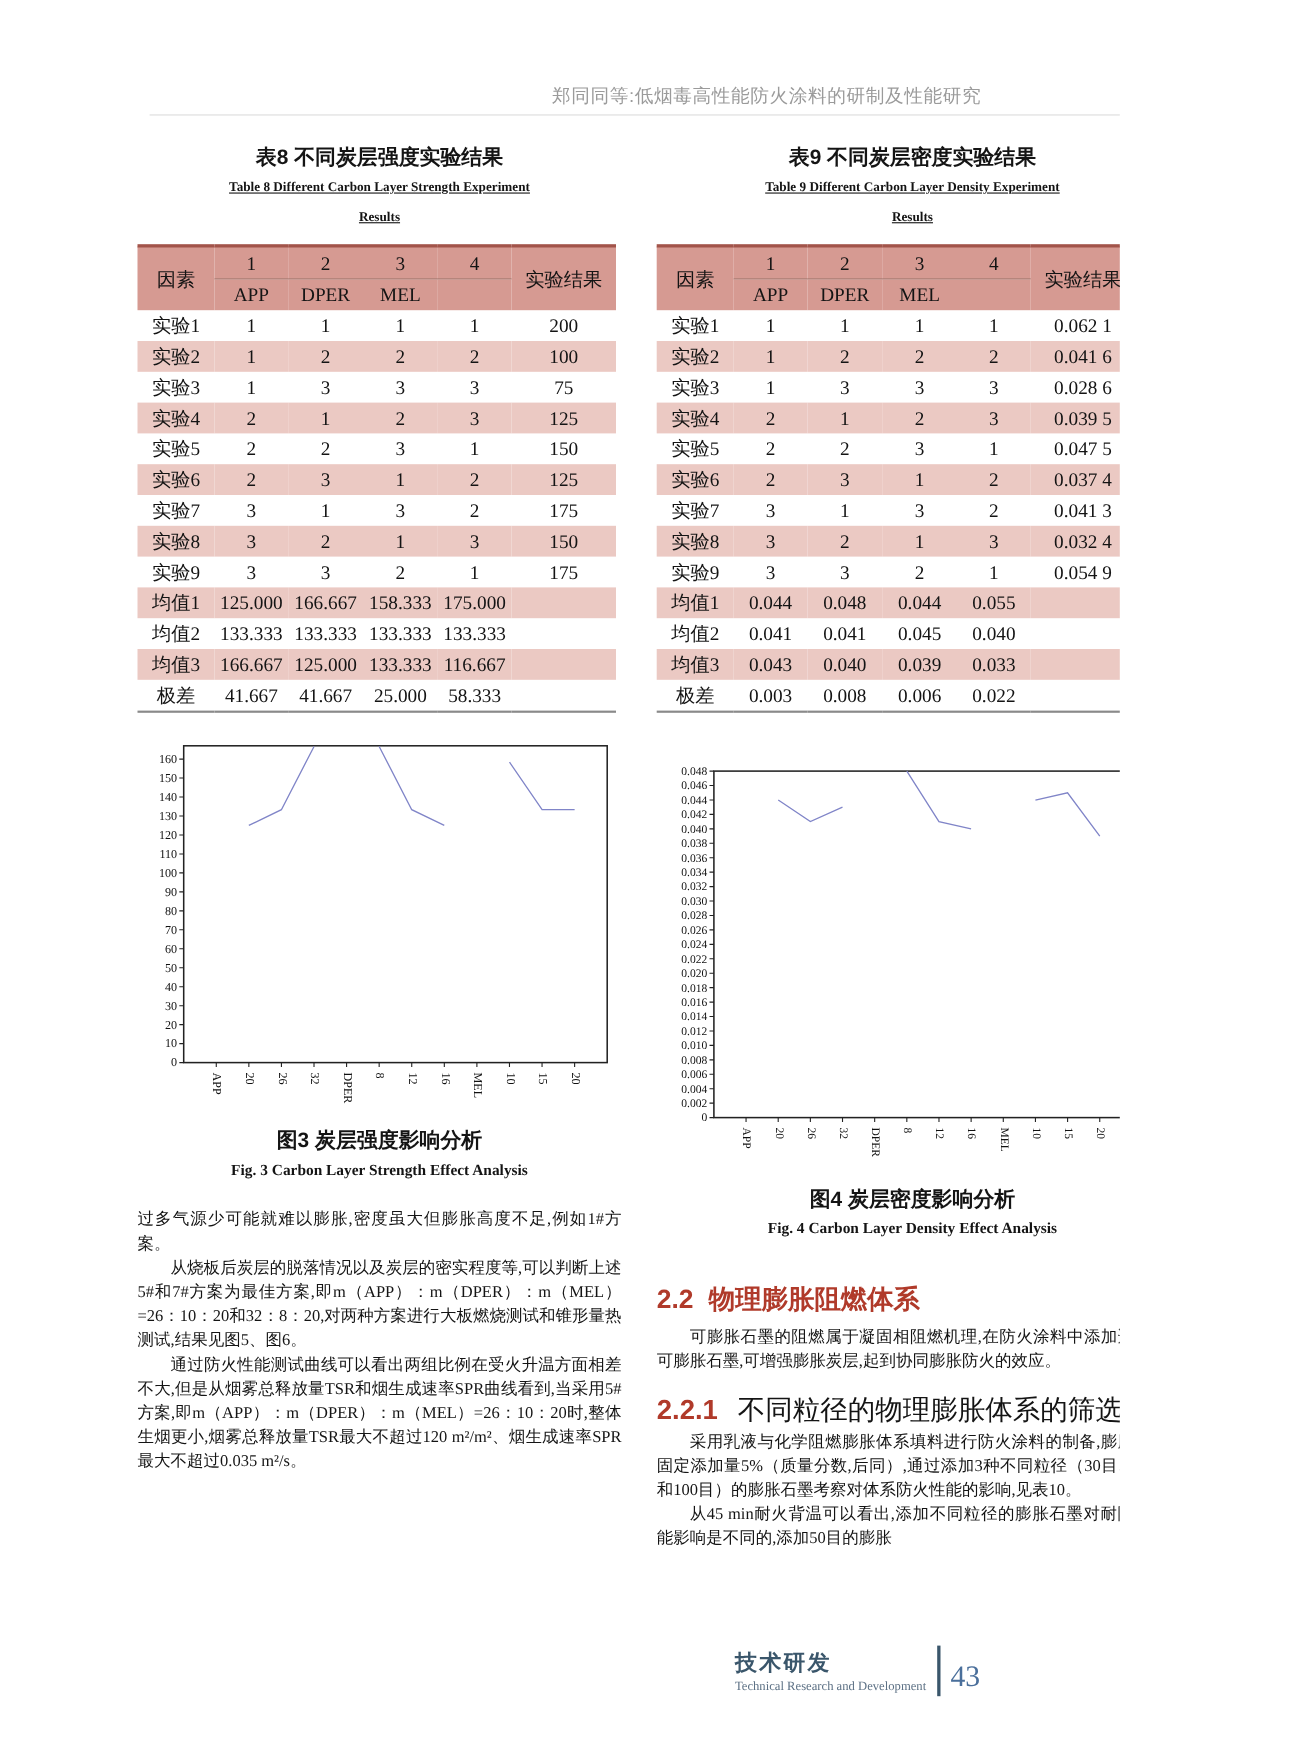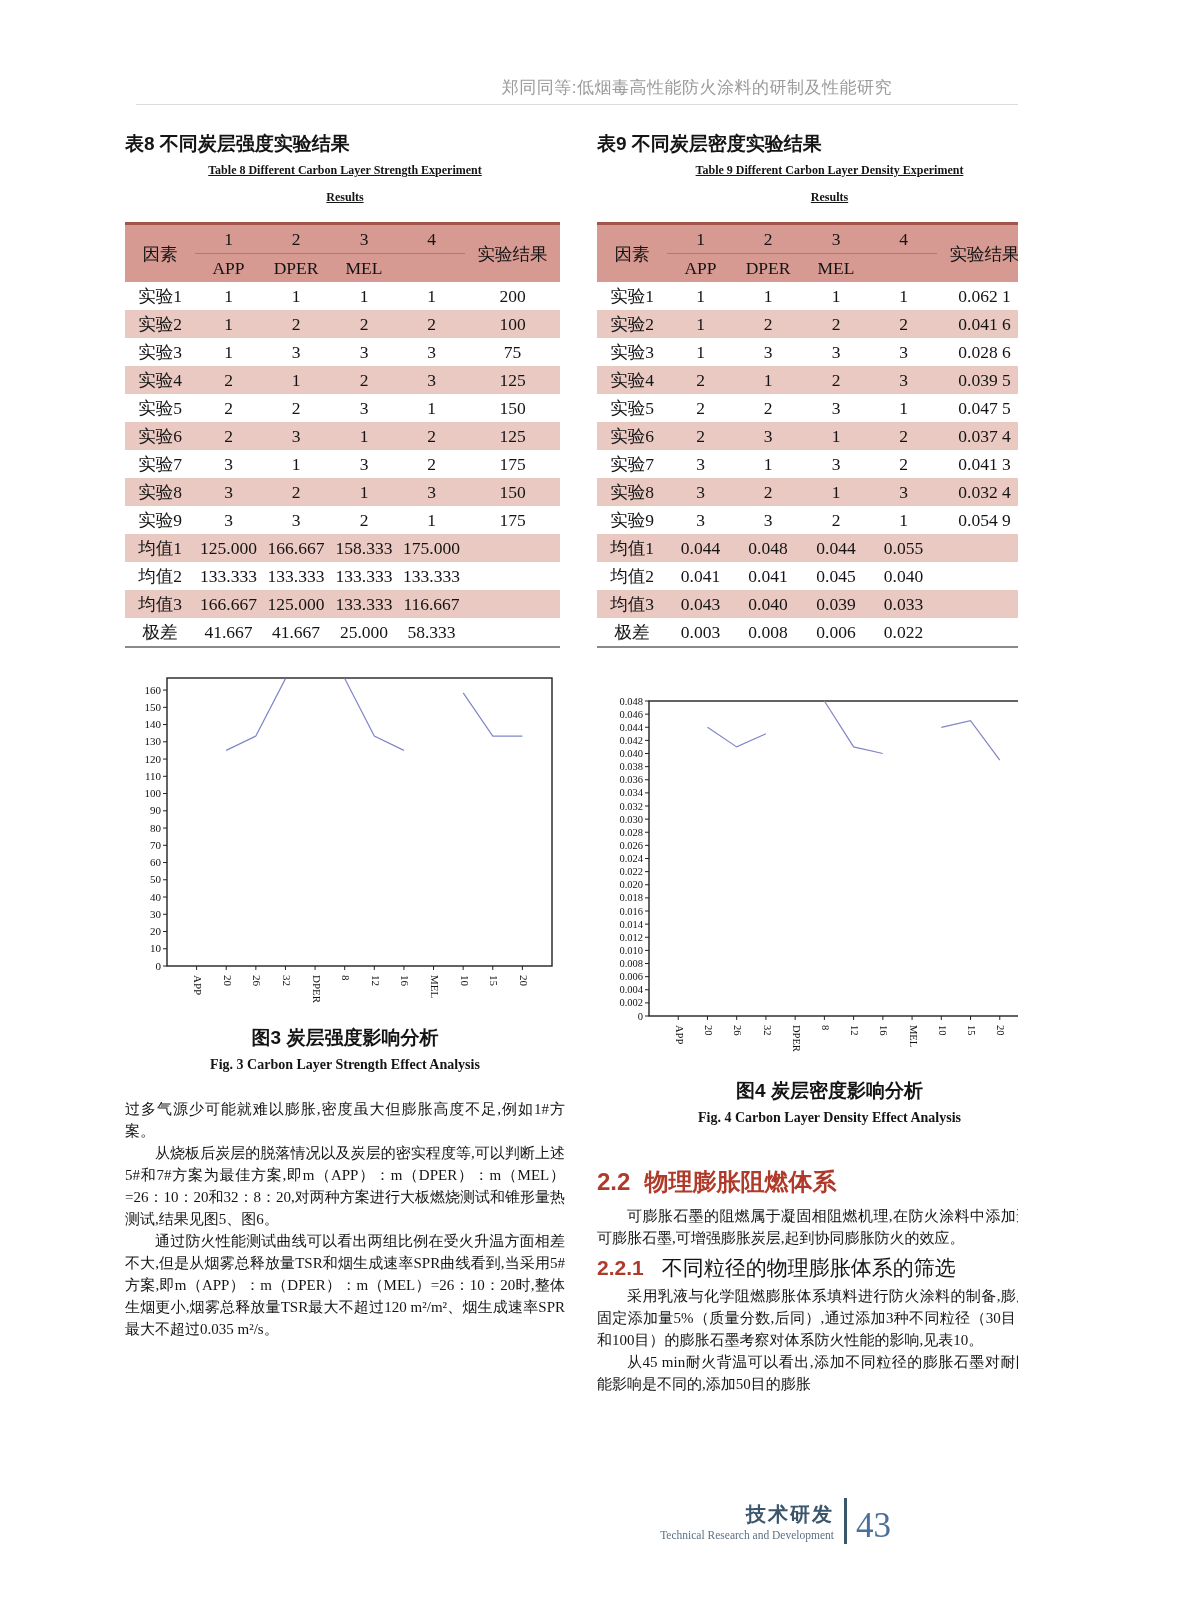--- a/index.html
+++ b/index.html
@@ -10,21 +10,21 @@
   .header-text{position:absolute;top:76px;right:126px;font-family:"Liberation Sans",sans-serif;
                font-size:17px;color:#9b9b9b;letter-spacing:.5px;}
   .header-rule{position:absolute;top:104px;left:136px;width:926px;height:1px;background:#dcdcdc;}
 
   .col{position:absolute;top:124px;}
   .col-left{left:125px;width:440px;}
   .col-right{left:597px;width:465px;}
 
   
   .cap-zh{font-family:"Liberation Sans",sans-serif;font-weight:bold;font-size:19px;
-          line-height:27px;margin-top:6px;}
+          text-align:center;line-height:27px;margin-top:6px;}
   .cap-en{font-family:"Liberation Serif",serif;font-weight:bold;font-size:12px;
           text-align:center;line-height:27px;text-decoration:underline;}
 
   
   table.paper-table{border-collapse:collapse;width:435px;margin-top:11px;
         font-family:"Liberation Serif",serif;font-size:17.5px;
         border-top:3px solid var(--rule-red,#a2544a);border-bottom:2px solid #8a8a8a;}
   table.paper-table th,table.paper-table td{text-align:center;padding:0;height:28px;
         line-height:28px;font-weight:normal;}
   table.paper-table thead th{background:var(--hdr,#d69a92);}
@@ -43,32 +43,32 @@
              text-align:center;line-height:27px;}
 
   
   .body-text{margin-top:20px;}
   .body-text p{margin:0;font-size:15px;line-height:22px;text-align:justify;}
   .body-text p.ind{text-indent:2em;}
 
   .sec-head{margin-top:36px;font-family:"Liberation Sans",sans-serif;font-weight:bold;
             font-size:24px;color:var(--red,#b03a2a);line-height:30px;}
   .sec-head .sp{display:inline-block;width:14px;}
-  .subsec-head{margin-top:2px;font-size:21px;line-height:34px;}
+  .subsec-head{margin-top:16px;font-size:25px;line-height:34px;}
   .subsec-head .num{font-family:"Liberation Sans",sans-serif;font-weight:bold;
             color:var(--red,#b03a2a);margin-right:18px;}
 
   
   .footer{position:absolute;top:1496px;right:127px;display:flex;align-items:center;}
-  .f-left{text-align:right;}
+  .f-left{text-align:left;}
   .f-zh{font-family:"Liberation Sans",sans-serif;font-weight:bold;font-size:20px;
         color:var(--fblue,#3a566b);letter-spacing:2px;line-height:24px;}
   .f-en{font-family:Liberation Serif, serif;font-size:11.5px;color:#5d7185;margin-top:3px;}
   .f-bar{width:3px;height:46px;background:var(--fblue,#3a566b);margin:0 9px 0 10px;}
-  .f-num{font-family:"Liberation Serif",serif;font-size:35px;color:var(--pblue,#4a6f9b);
+  .f-num{font-family:"Liberation Serif",serif;font-size:27px;color:var(--pblue,#4a6f9b);
          padding-top:10px;}
 </style>
 </head>
 <body>
 
 <div id="page">
 
   <div class="header-text">郑同同等:低烟毒高性能防火涂料的研制及性能研究</div>
   <div class="header-rule"></div>
 

